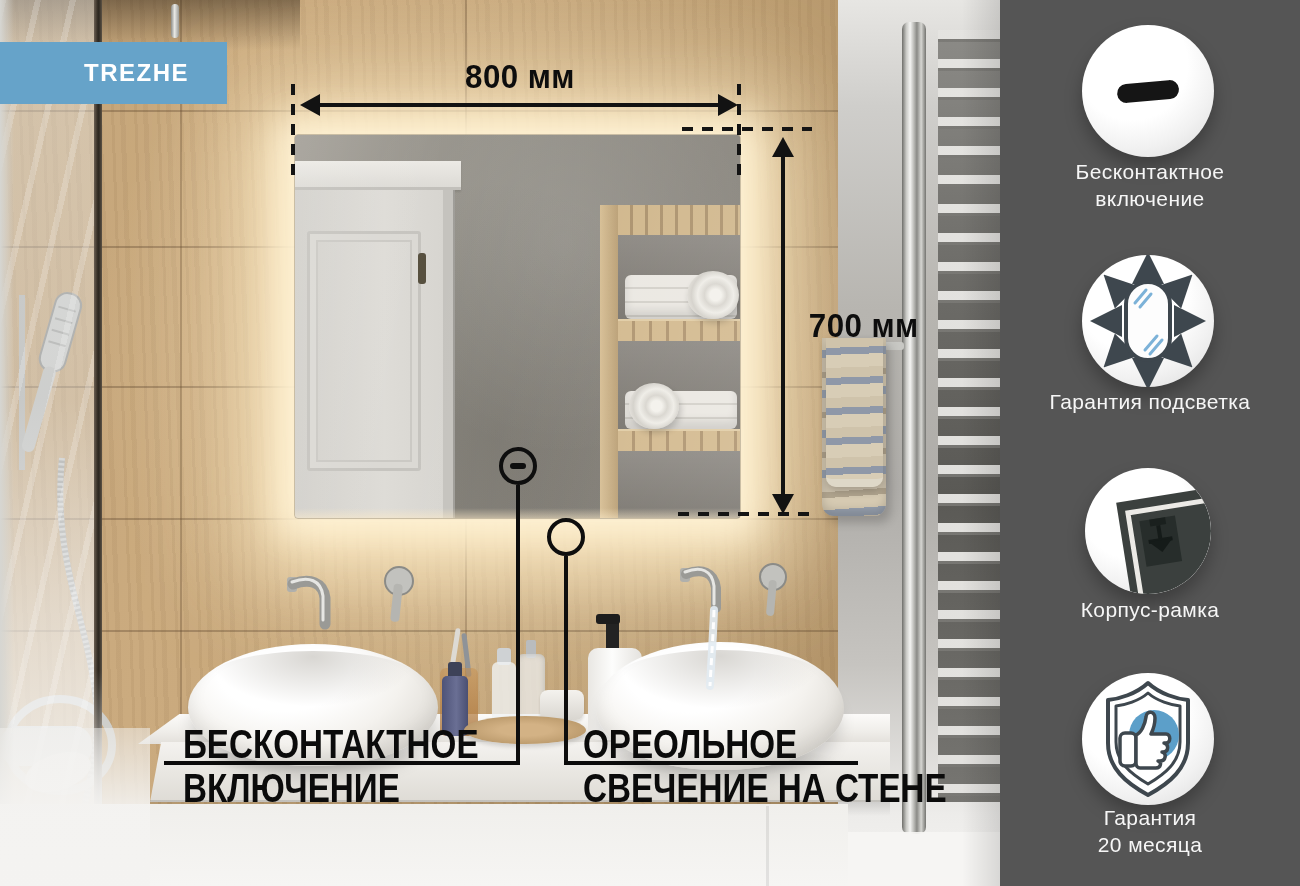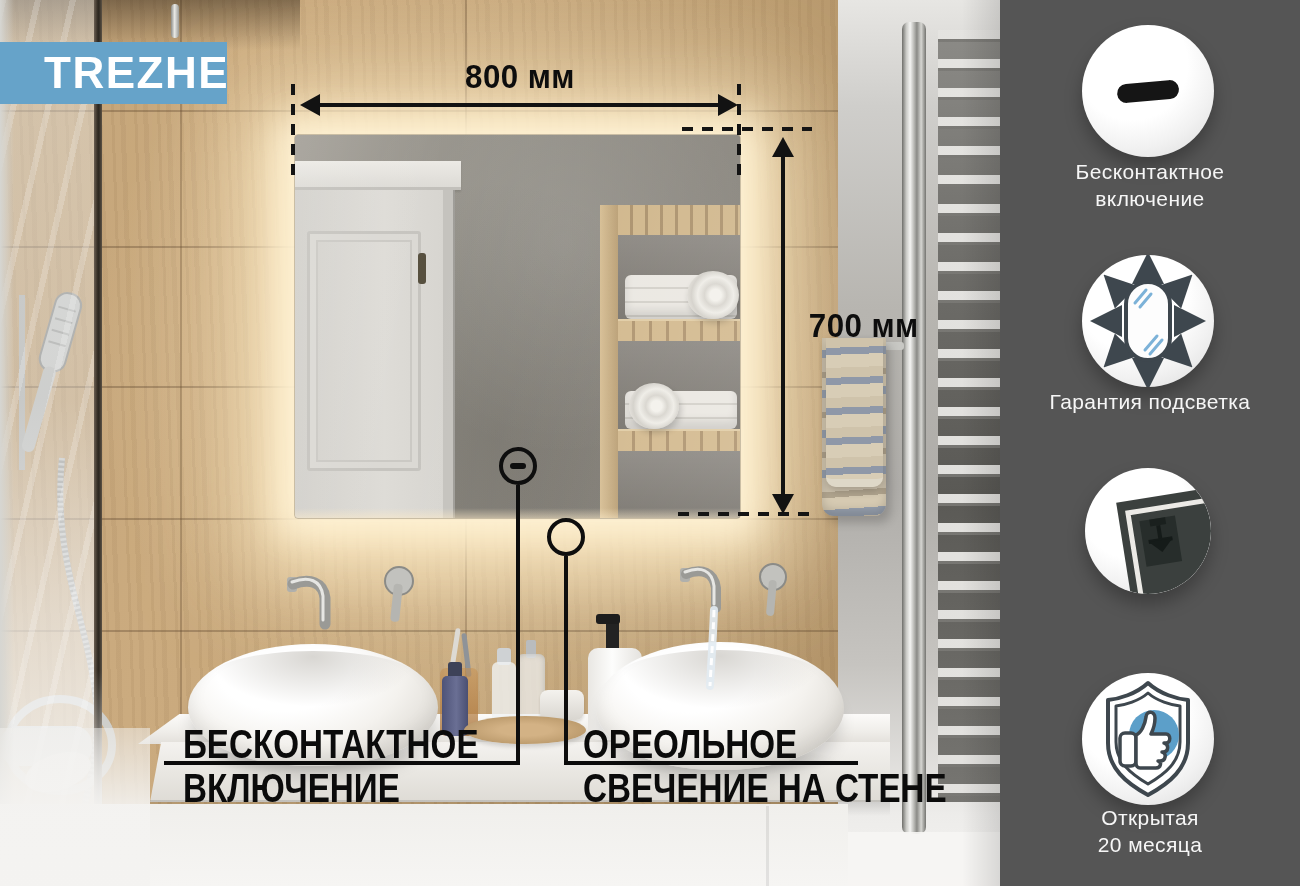--- a/index.html
+++ b/index.html
@@ -139,21 +139,21 @@
   .callout-circle{width:38px;height:38px;border:4px solid #0e0e0e;border-radius:50%;box-sizing:border-box;}
   .sensor-dash{left:510px;top:463px;width:16px;height:6px;background:#0e0e0e;border-radius:3px;}
   .callout-line{width:4px;background:#0e0e0e;}
 
   .big-label{color:#0b0b0b;font-weight:bold;font-size:40px;letter-spacing:0px;line-height:40px;
     transform:scaleX(0.83);transform-origin:left center;white-space:nowrap;}
   .underline{height:4px;background:#0b0b0b;}
 
   
   .banner{left:0;top:42px;width:227px;height:62px;background:#66A3C9;display:flex;align-items:center;justify-content:center;padding-left:46px;box-sizing:border-box;}
-  .banner span{color:#ffffff;font-weight:bold;font-size:44px;letter-spacing:1.5px;}
+  .banner span{color:#ffffff;font-weight:bold;font-size:24px;letter-spacing:1.5px;}
 
   
   .sidebar{left:1000px;top:0;width:300px;height:886px;background:#555555;}
   .edge-shade{left:962px;top:0;width:38px;height:886px;background:linear-gradient(90deg,rgba(0,0,0,0),rgba(0,0,0,0.12));}
   .fcircle{border-radius:50%;background:radial-gradient(circle at 38% 30%, #ffffff 45%, #f1f1f1 68%, #d8d8d8 100%);
     box-shadow:0 10px 18px rgba(0,0,0,0.28);}
   .c1{left:82px;top:25px;width:132px;height:132px;}
   .c2{left:82px;top:255px;width:132px;height:132px;}
   .c3{left:85px;top:468px;width:126px;height:126px;overflow:hidden;}
   .c4{left:82px;top:673px;width:132px;height:132px;}
@@ -362,28 +362,31 @@
             <path d="M46,150 L46,42 L160,42" fill="none" stroke="#eceae6" stroke-width="5"></path>
             <rect x="56" y="52" width="36" height="46" fill="#272d2b"></rect>
             <rect x="66" y="52" width="16" height="7" fill="#1a201e"></rect>
             <line x1="74" y1="59" x2="74" y2="74" stroke="#151b19" stroke-width="4"></line>
             <line x1="62" y1="74" x2="86" y2="74" stroke="#151b19" stroke-width="4"></line>
             <path d="M62,74 L74,86 L86,74 Z" fill="#151b19"></path>
           </g>
         </g>
       </svg>
     </div>
+    <div class="abs flabel l3">
+      <div>Корпус-рамка</div>
+    </div>
 
     <div class="abs fcircle c4">
       <svg viewBox="0 0 132 132">
         <path d="M66,10 C78,21 95,26 106,27 L106,70 C106,95 88,110 66,122 C44,110 26,95 26,70 L26,27 C37,26 54,21 66,10 Z" fill="#ffffff" stroke="#3e474e" stroke-width="4" stroke-linejoin="round"></path>
         <path d="M66,20 C75,28 89,32 98,33 L98,69 C98,89 83,101 66,111 C49,101 34,89 34,69 L34,33 C43,32 57,28 66,20 Z" fill="none" stroke="#3e474e" stroke-width="3" stroke-linejoin="round"></path>
         <circle cx="72" cy="62" r="25" fill="#5C9FC9"></circle>
         <rect x="38" y="60" width="16" height="33" rx="5" fill="#ffffff" stroke="#3e474e" stroke-width="3.5"></rect>
         <path d="M54,90 L54,62 C59,60 63,52 64,44 C64.5,37 73,38 73,45 C73,51 71,57 69,61 L84,61 C89,61 89,70 84,70 L82,70 C87,71 87,79 81,79 L80,79 C85,80 84,88 78,88 L76,88 C80,89 79,95 74,95 L58,95 C56,95 54,93 54,90 Z" fill="#ffffff" stroke="#3e474e" stroke-width="3.5" stroke-linejoin="round"></path>
       </svg>
     </div>
     <div class="abs flabel l4">
-      <div>Открытая</div>
+      <div>Гарантия</div>
       <div>20 месяца</div>
     </div>
   </div>
 </div>
 
 </body></html>

